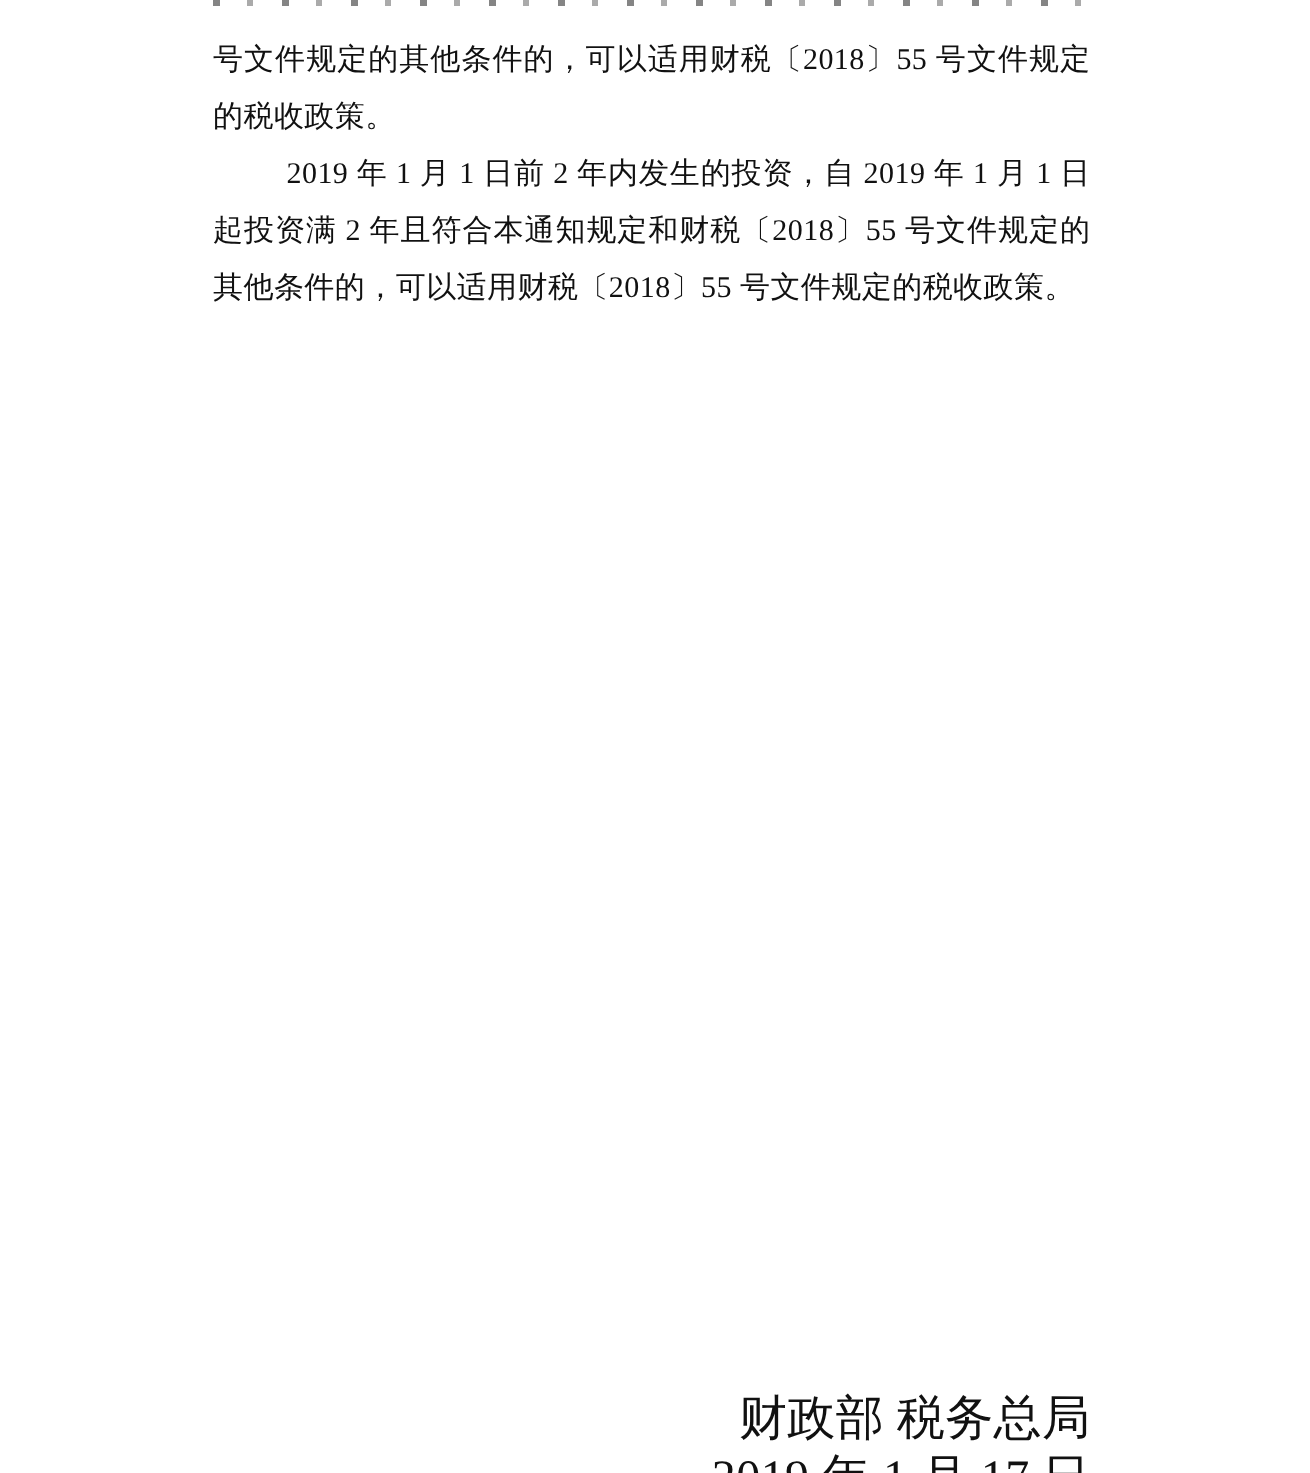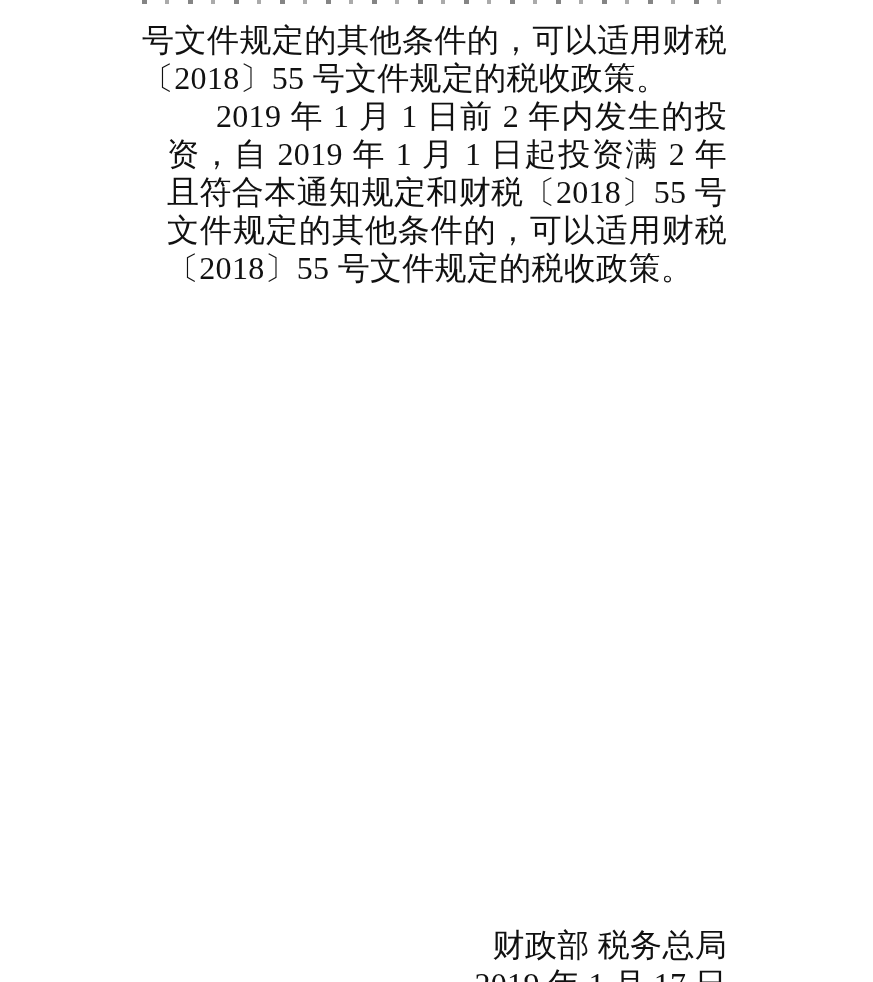--- a/index.html
+++ b/index.html
@@ -30,33 +30,32 @@
       rgba(20,20,20,0.45) 23px 27px,
       transparent 27px 46px
     );
     opacity: 0.8;
   }
   .body-text {
     position: absolute;
     left: 142px;
     top: 21px;
     width: 585px;
-    font-size: 32px;
+    font-size: 20px;
     line-height: 38px;
     text-align: justify;
     text-justify: inter-ideograph;
     letter-spacing: 0.3px;
   }
   .para {
     margin: 0;
     padding: 0;
   }
   .para.indent {
     text-indent: 49px;
-    margin-left: 25px;
   }
   .signature {
     position: absolute;
     left: 142px;
     top: 894px;
     width: 585px;
     text-align: right;
     font-size: 32px;
     line-height: 39px;
     letter-spacing: 0.3px;

